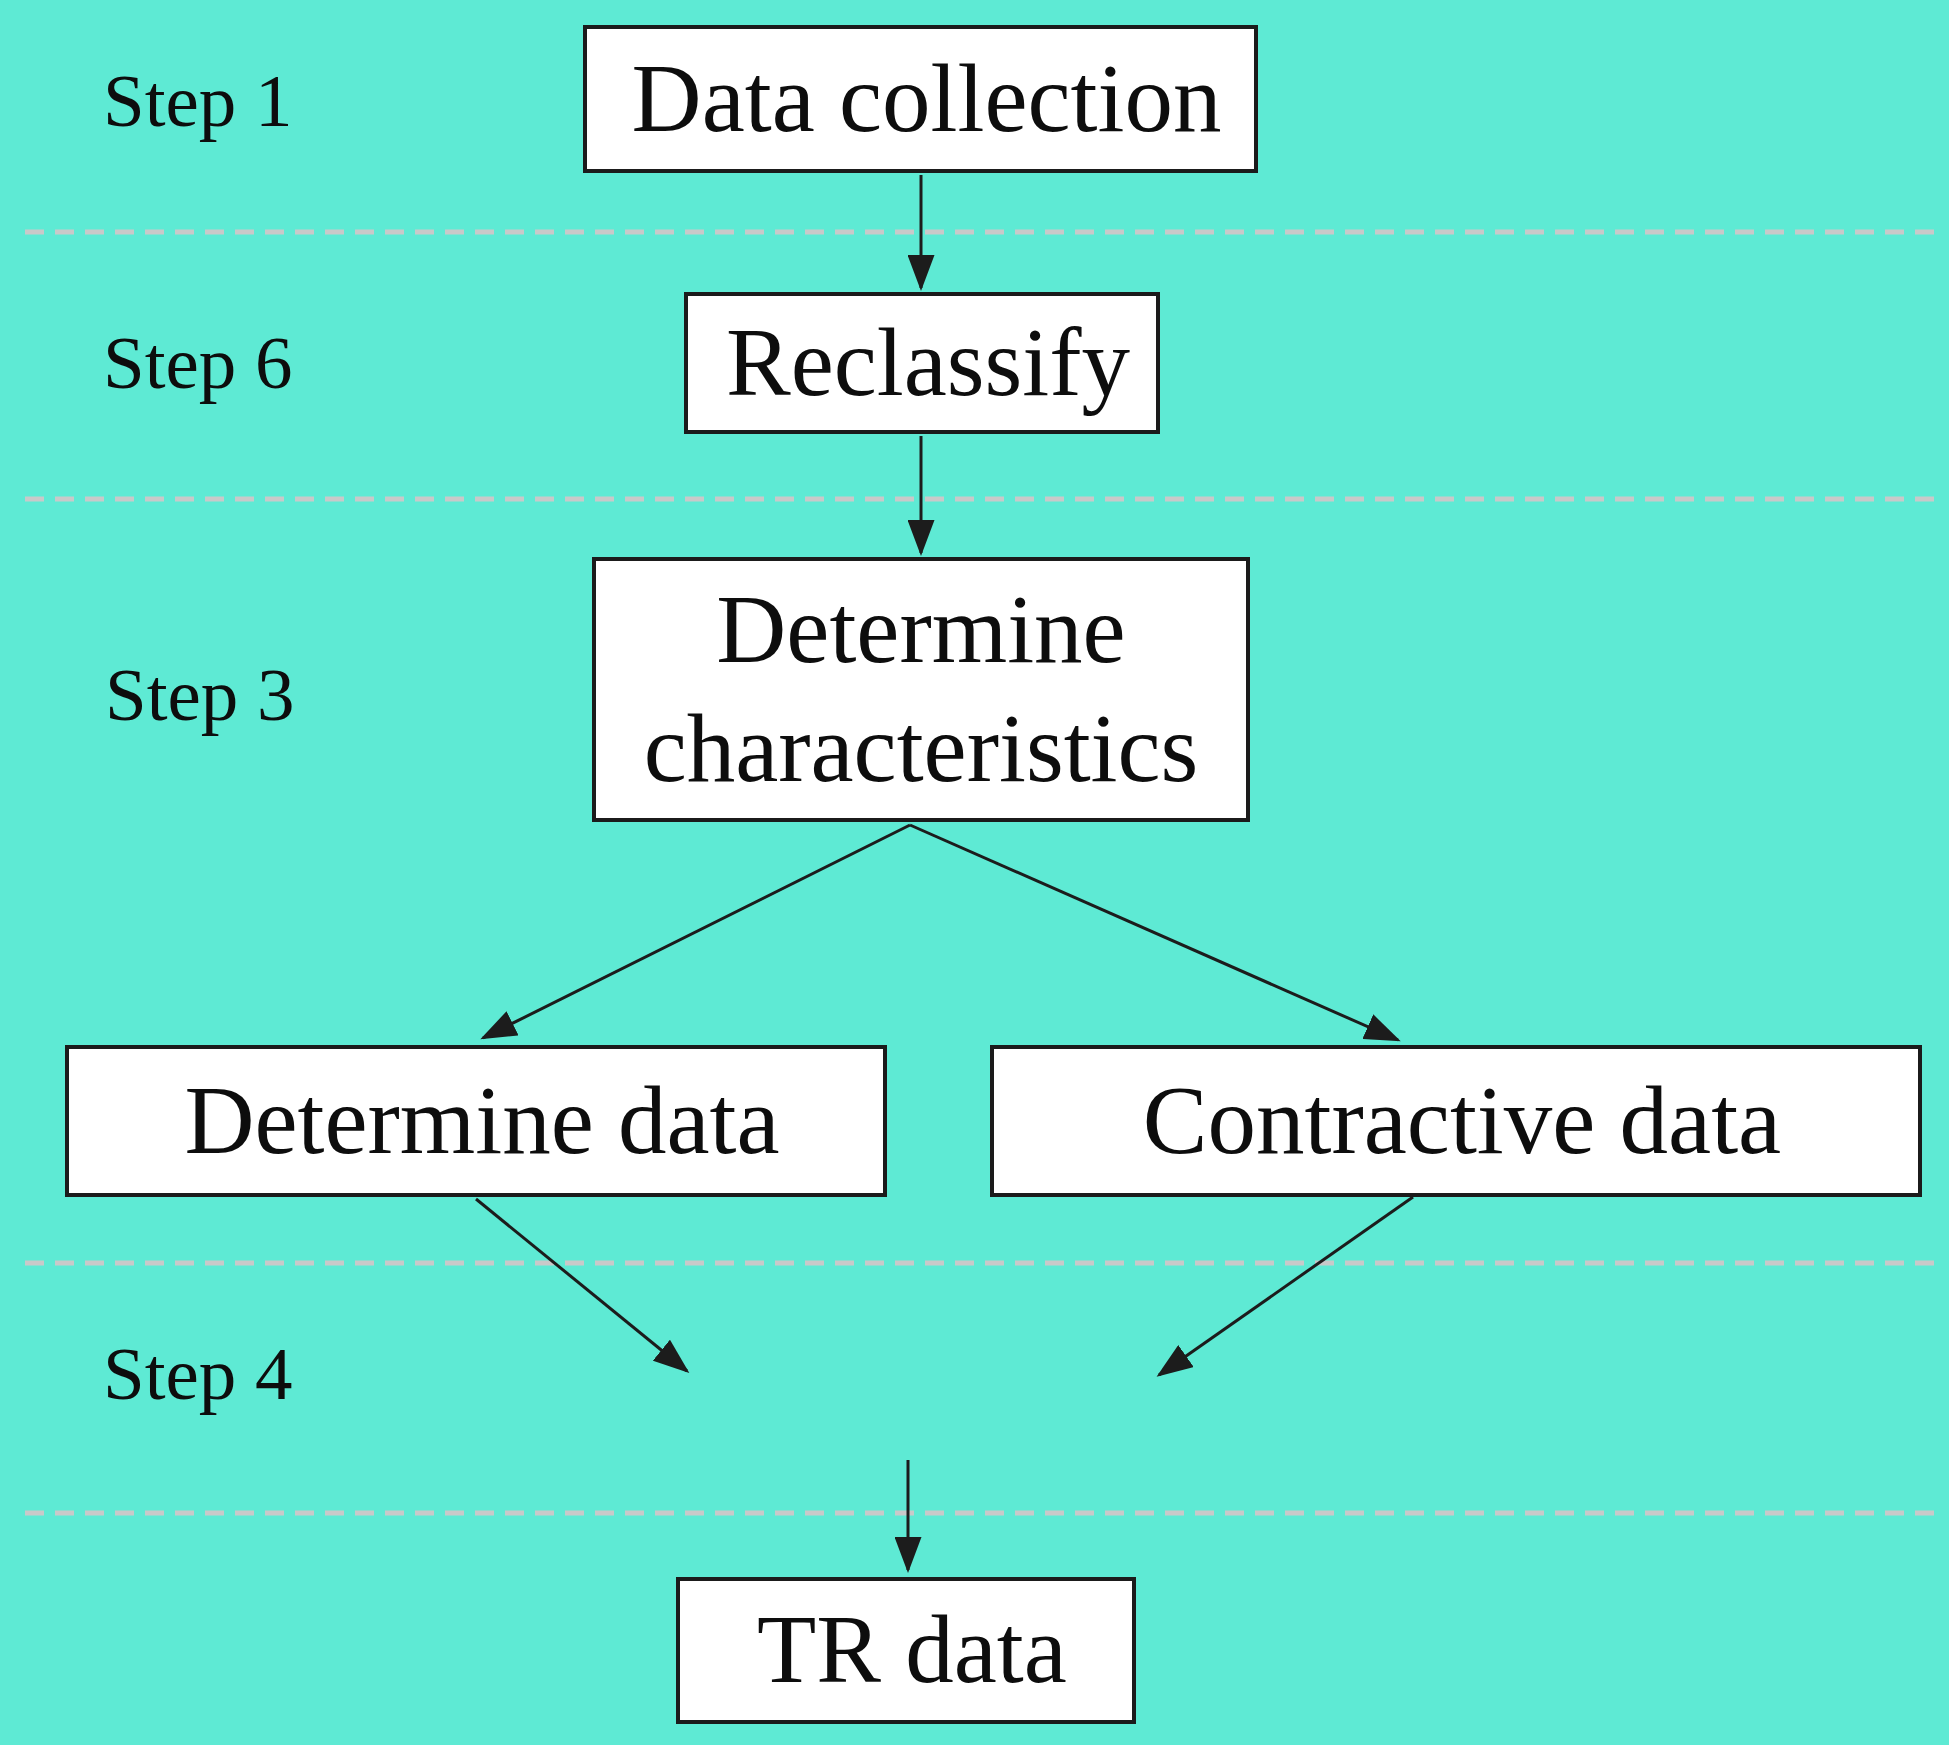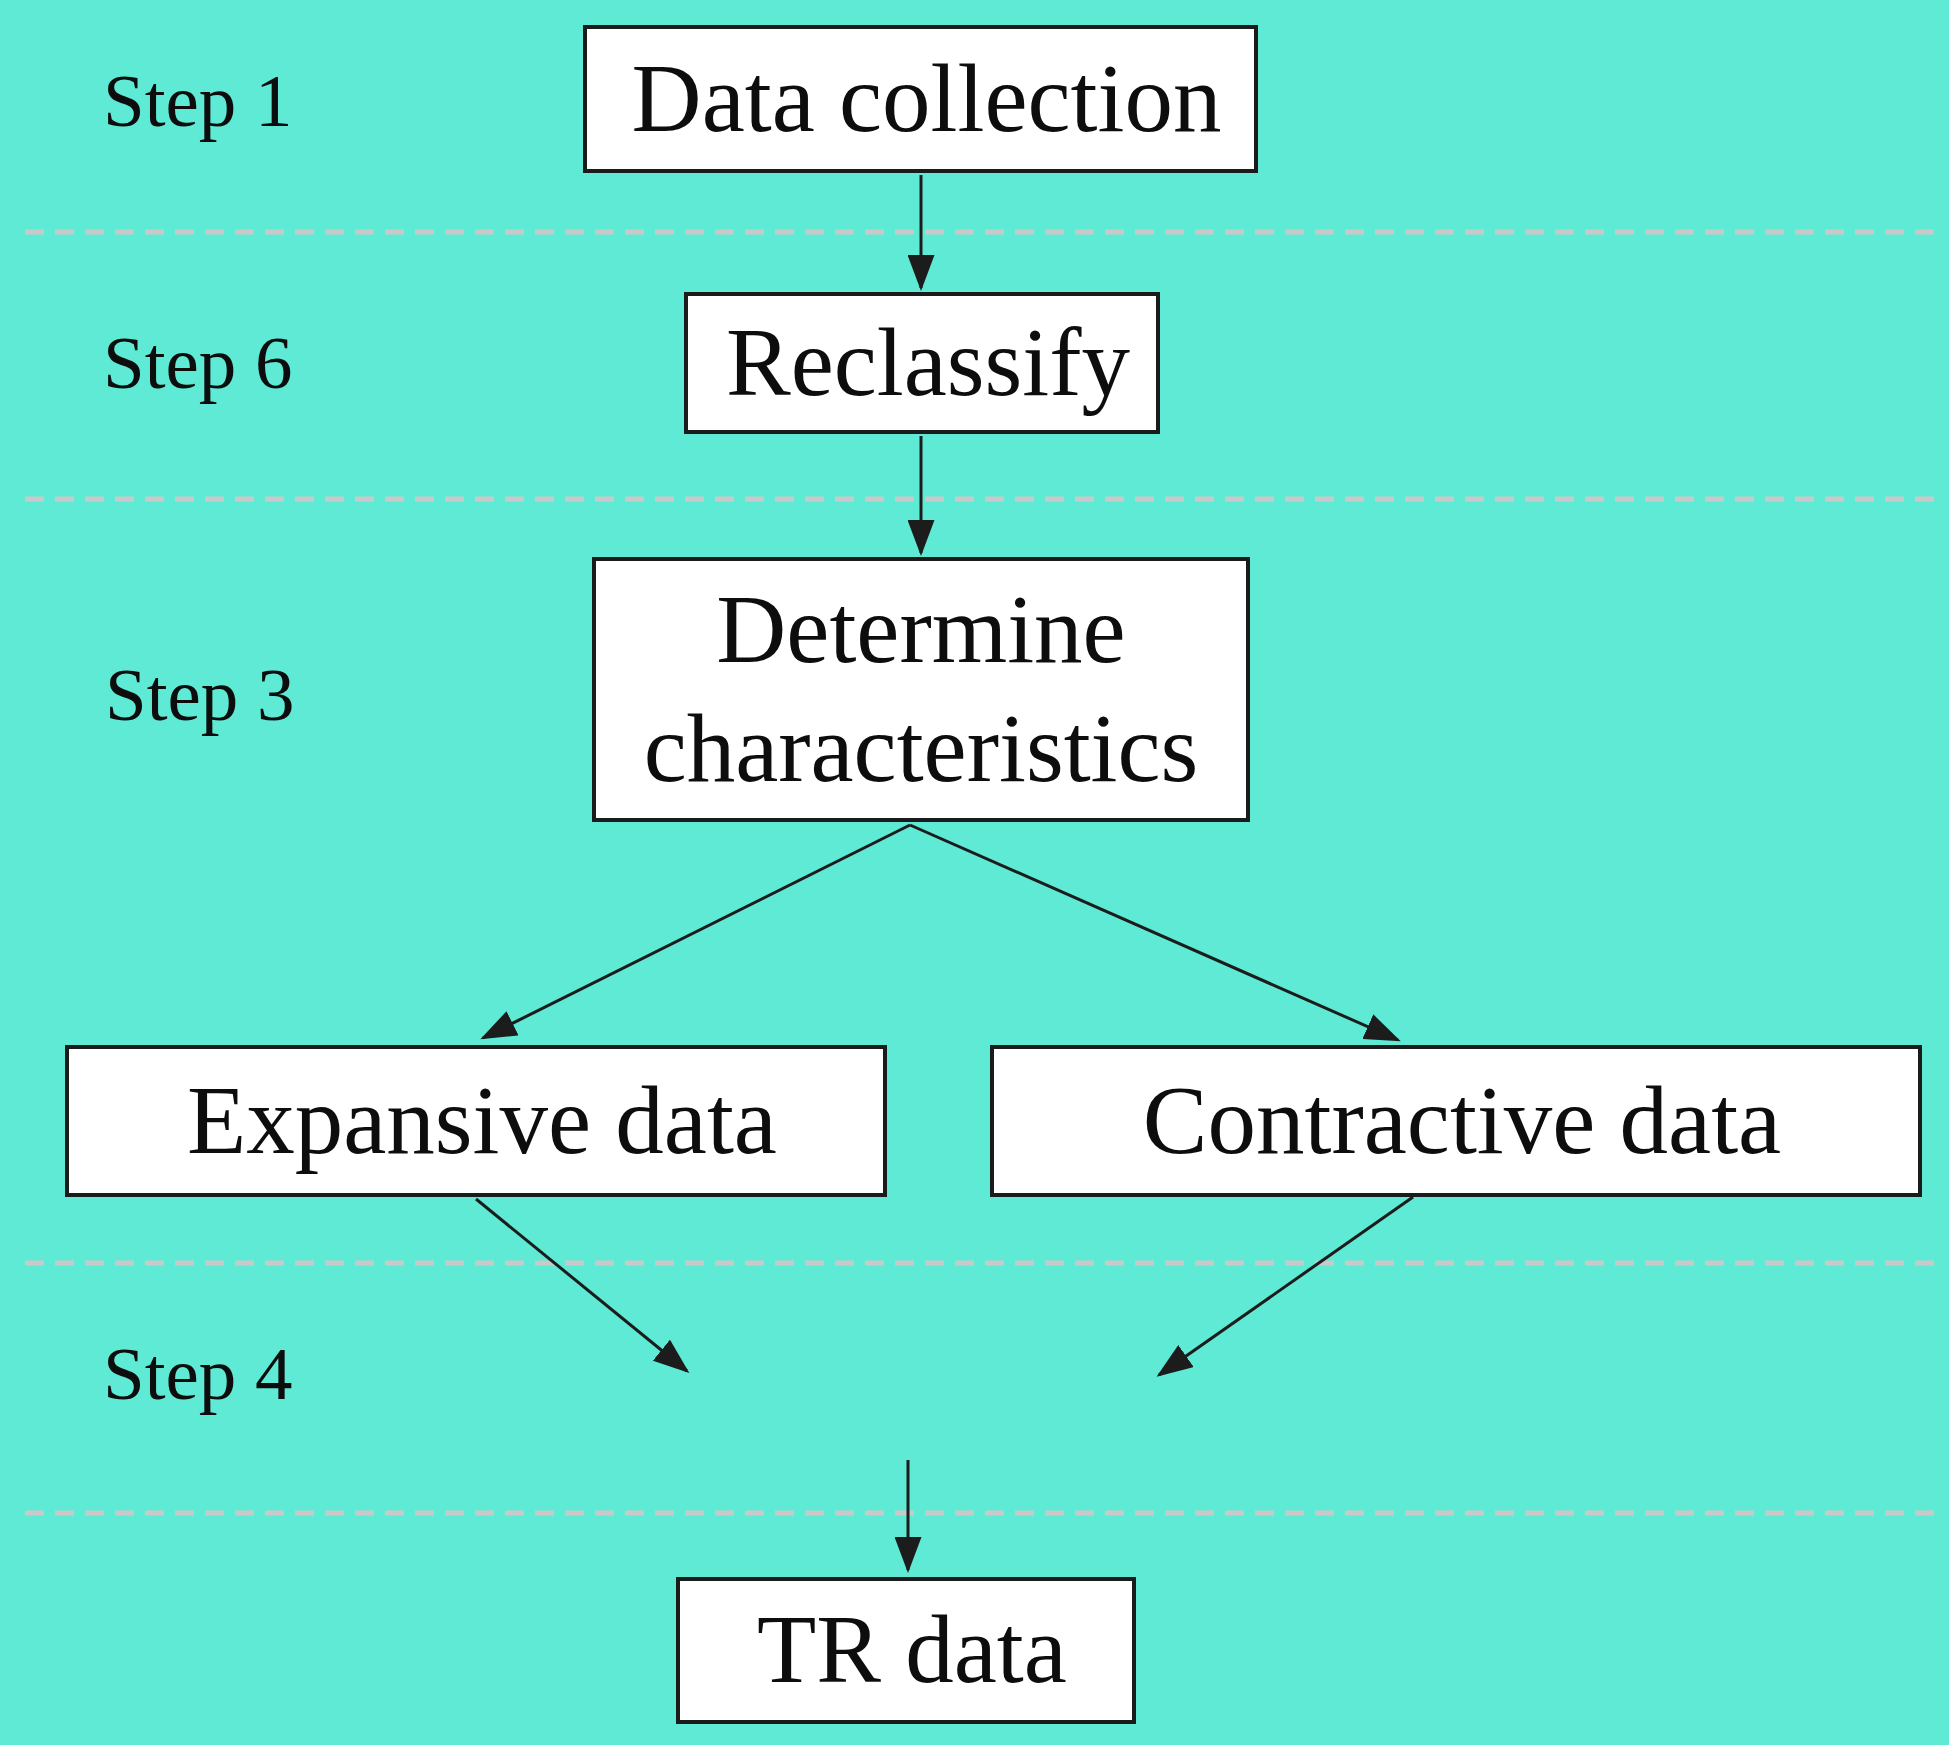--- a/index.html
+++ b/index.html
@@ -83,17 +83,17 @@
   </svg>
 
   <div class="step-label" id="step-1">Step 1</div>
   <div class="step-label" id="step-2">Step 6</div>
   <div class="step-label" id="step-3">Step 3</div>
   <div class="step-label" id="step-4">Step 4</div>
 
   <div class="box" id="node-data-collection">Data collection</div>
   <div class="box" id="node-reclassify">Reclassify</div>
   <div class="box" id="node-determine">Determine characteristics</div>
-  <div class="box" id="node-expansive">Expansive data</div>
+  <div class="box" id="node-expansive">Determine data</div>
   <div class="box" id="node-contractive">Contractive data</div>
   <div class="box" id="node-tr-data">TR data</div>
 
 </div>
 
 </body></html>

